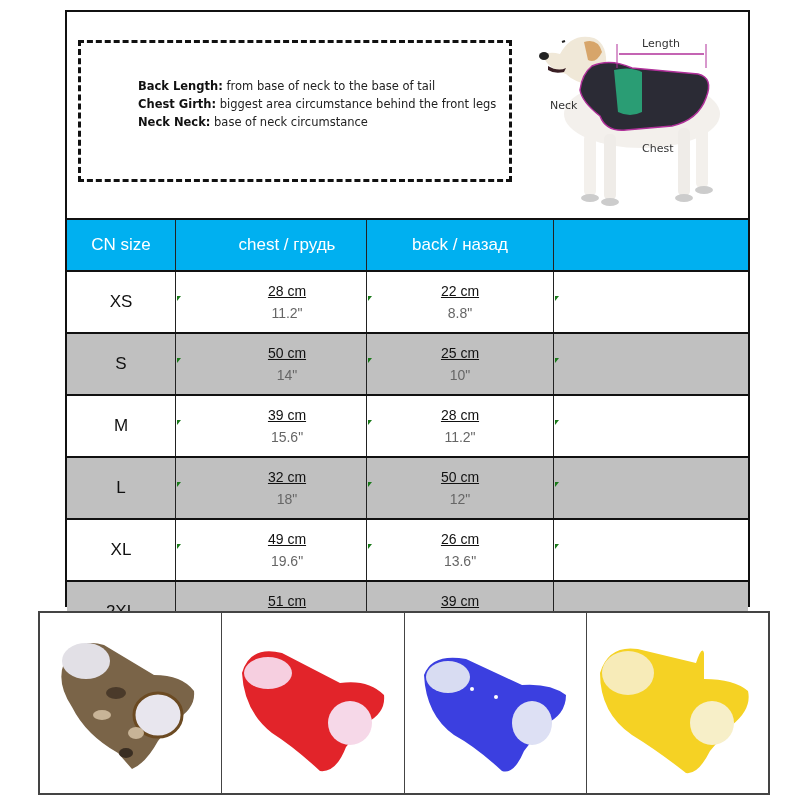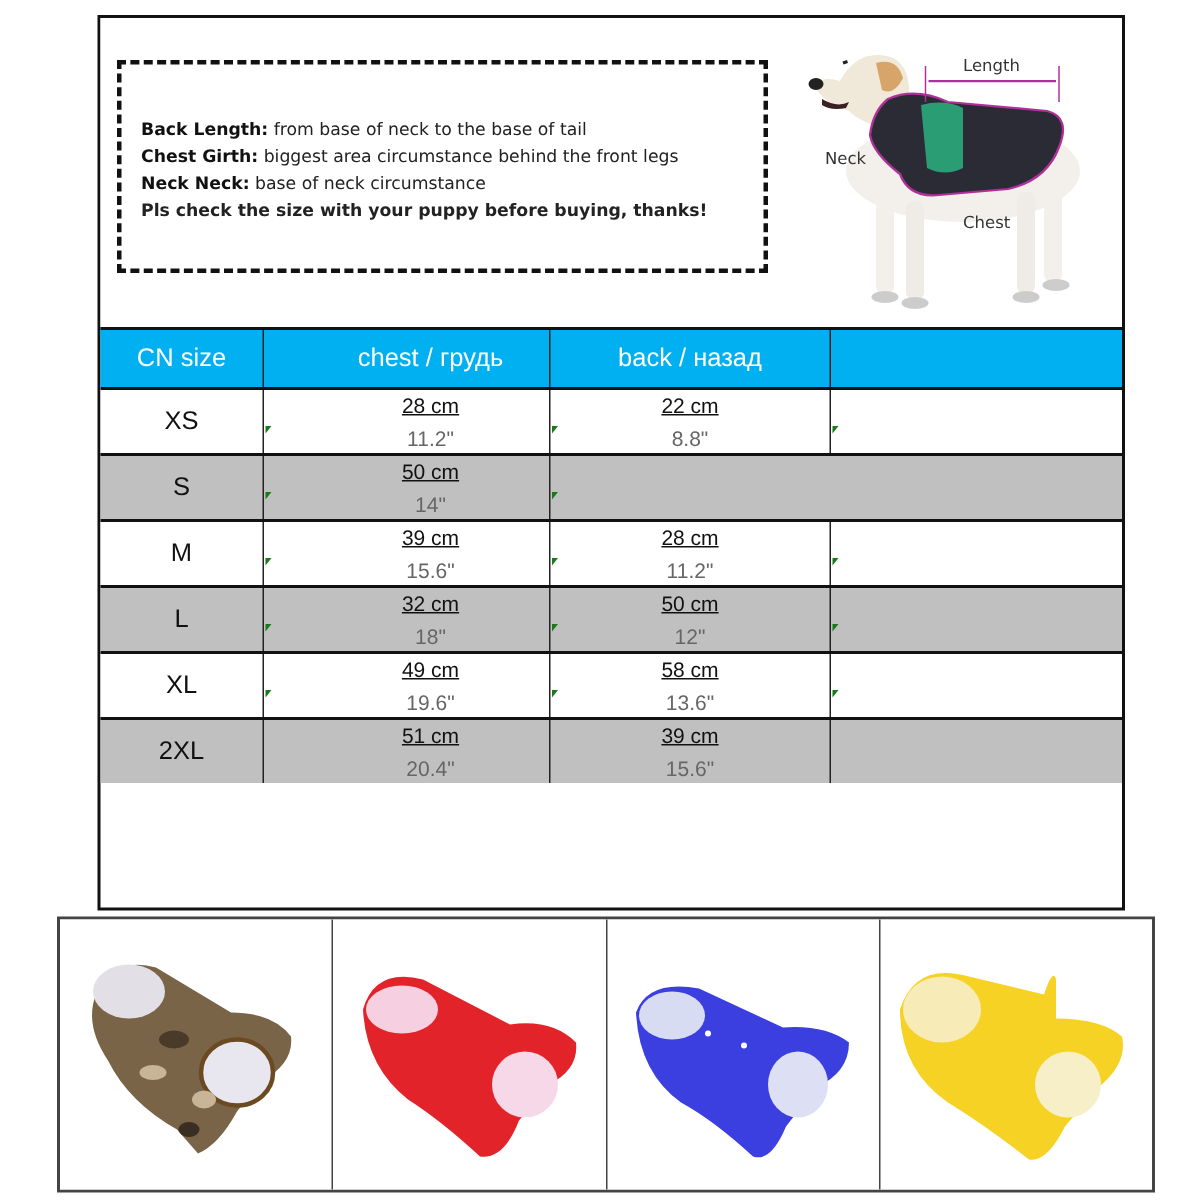--- a/index.html
+++ b/index.html
@@ -1,26 +1,26 @@
 <!DOCTYPE html>
 <html><head>
 <meta charset="utf-8">
 <style>
   html,body{margin:0;padding:0;background:#ffffff;}
   body{width:800px;height:800px;position:relative;overflow:hidden;font-family:"Liberation Sans",sans-serif;}
   .frame{position:absolute;left:65px;top:10px;width:681px;height:593px;border:2px solid #111;box-sizing:content-box;}
   .info{position:absolute;left:0;top:0;width:681px;height:206px;background:#fff;}
   .dashbox{position:absolute;left:11px;top:28px;width:434px;height:142px;border:3px dashed #111;box-sizing:border-box;}
   .notes{position:absolute;left:13px;top:28px;font-family:"DejaVu Sans",sans-serif;font-size:11.5px;line-height:18px;color:#222;}
-  .notes b{font-weight:bold;color:#111;}
+  .notes b{font-weight:bold;color:#111;margin-left:44px;}
   .notes .all-bold{font-weight:bold;}
   .dog{position:absolute;left:455px;top:4px;width:226px;height:196px;}
   .table{position:absolute;left:0;top:206px;width:681px;}
-  .row{display:flex;height:44px;border-top:2px solid #111;box-sizing:border-box;}
-  .row.head{height:40px;background:#00B0F0;border-top:2px solid #111;}
+  .row{display:flex;height:62px;border-top:2px solid #111;box-sizing:border-box;}
+  .row.head{height:52px;background:#00B0F0;border-top:2px solid #111;}
   .row.grey{background:#C0C0C0;}
   .row.white{background:#ffffff;}
   .cell{position:relative;box-sizing:border-box;border-left:1px solid #222;display:flex;flex-direction:column;align-items:center;justify-content:center;}
   .cell:first-child{border-left:none;}
   .c0{width:108px;}
   .c1{width:191px;padding-left:32px;}
   .c2{width:187px;}
   .c3{width:195px;}
   .head .cell{color:#ffffff;font-size:17px;}
   .size{font-size:17px;color:#111;}
@@ -36,21 +36,20 @@
 <body>
 
 <div class="frame">
 
   <div class="info">
     <div class="dashbox">
       <div class="notes" style="top:34px;">
         <div><b>Back Length:</b><span> from base of neck to the base of tail</span></div>
         <div><b>Chest Girth:</b><span> biggest area circumstance behind the front legs</span></div>
         <div><b>Neck Neck:</b><span> base of neck circumstance</span></div>
-        <div class="all-bold">Pls check the size with your puppy before buying, thanks!</div>
       </div>
     </div>
 
     <svg class="dog" viewBox="0 0 226 196">
 
       <g>
         <ellipse cx="120" cy="98" rx="78" ry="34" fill="#f3f0ec"></ellipse>
         <rect x="62" y="118" width="12" height="62" rx="5" fill="#f3f0ec"></rect>
         <rect x="82" y="118" width="12" height="66" rx="5" fill="#efece8"></rect>
         <rect x="156" y="112" width="12" height="68" rx="5" fill="#efece8"></rect>
@@ -110,20 +109,25 @@
 
     <div class="row grey">
       <div class="cell c0">
           <span class="size">S</span>
         </div>
       <div class="cell c1">
           <span class="tri"></span>
           <span class="cm">50 cm</span>
           <span class="inch">14"</span>
         </div>
+      <div class="cell c2">
+          <span class="tri"></span>
+          <span class="cm">25 cm</span>
+          <span class="inch">10"</span>
+        </div>
       <div class="cell c3">
           <span class="tri"></span>
         </div>
     </div>
 
     <div class="row white">
       <div class="cell c0">
           <span class="size">M</span>
         </div>
       <div class="cell c1">
@@ -164,21 +168,21 @@
       <div class="cell c0">
           <span class="size">XL</span>
         </div>
       <div class="cell c1">
           <span class="tri"></span>
           <span class="cm">49 cm</span>
           <span class="inch">19.6"</span>
         </div>
       <div class="cell c2">
           <span class="tri"></span>
-          <span class="cm">58 cm</span>
+          <span class="cm">26 cm</span>
           <span class="inch">13.6"</span>
         </div>
       <div class="cell c3">
           <span class="tri"></span>
         </div>
     </div>
 
     <div class="row grey">
       <div class="cell c0">
           <span class="size">2XL</span>

